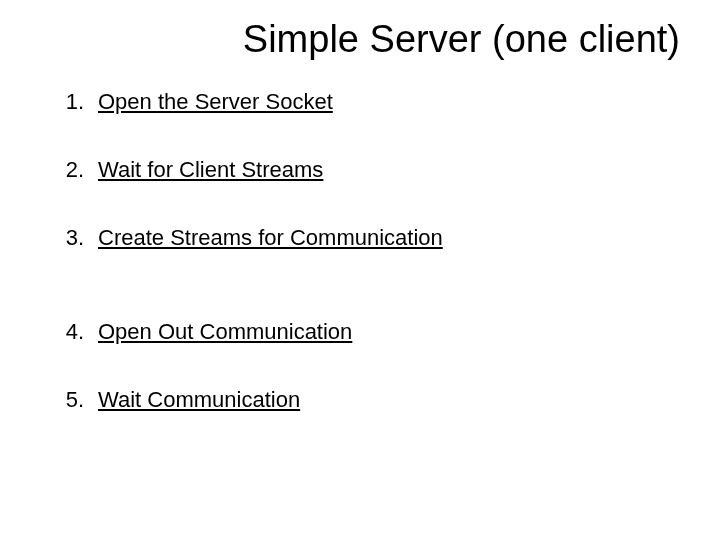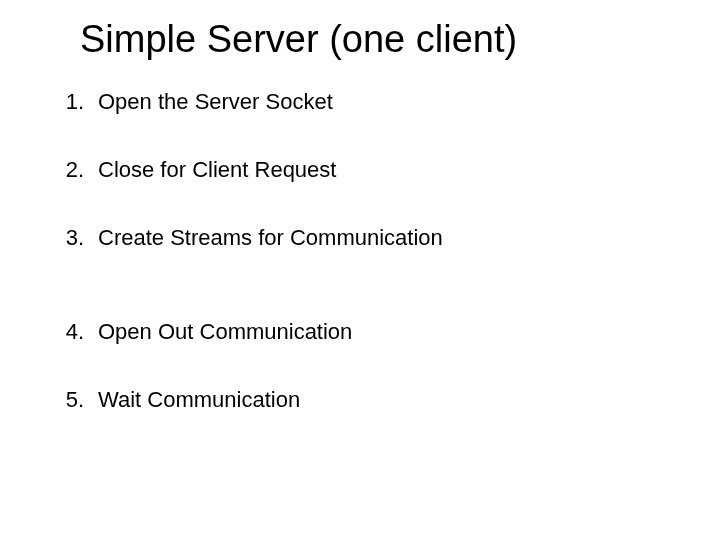--- a/index.html
+++ b/index.html
@@ -14,21 +14,21 @@
     }
     .slide {
       width: 100%;
       height: 100%;
       box-sizing: border-box;
       padding: 18px 40px 40px 40px;
     }
     .title {
       font-size: 38px;
       font-weight: normal;
-      text-align: left;
+      text-align: right;
       margin: 0 0 28px 0;
       padding-left: 40px;
     }
     .list {
       list-style: none;
       margin: 0;
       padding: 0;
       font-size: 22px;
     }
     .list li {
@@ -36,39 +36,40 @@
       align-items: baseline;
     }
     .num {
       width: 58px;
       text-align: right;
       padding-right: 14px;
       box-sizing: border-box;
     }
     .text {
       flex: 1;
+      text-decoration: underline;
     }
     .gap1 { margin-bottom: 42px; }
     .gap2 { margin-bottom: 42px; }
     .gap3 { margin-bottom: 68px; }
     .gap4 { margin-bottom: 42px; }
   </style>
 </head>
 <body>
 
 <div class="slide">
   <h1 class="title">Simple Server (one client)</h1>
   <ol class="list">
     <li class="gap1">
       <span class="num">1.</span>
       <span class="text">Open the Server Socket</span>
     </li>
     <li class="gap2">
       <span class="num">2.</span>
-      <span class="text">Close for Client Request</span>
+      <span class="text">Wait for Client Streams</span>
     </li>
     <li class="gap3">
       <span class="num">3.</span>
       <span class="text">Create Streams for Communication</span>
     </li>
     <li class="gap4">
       <span class="num">4.</span>
       <span class="text">Open Out Communication</span>
     </li>
     <li>

